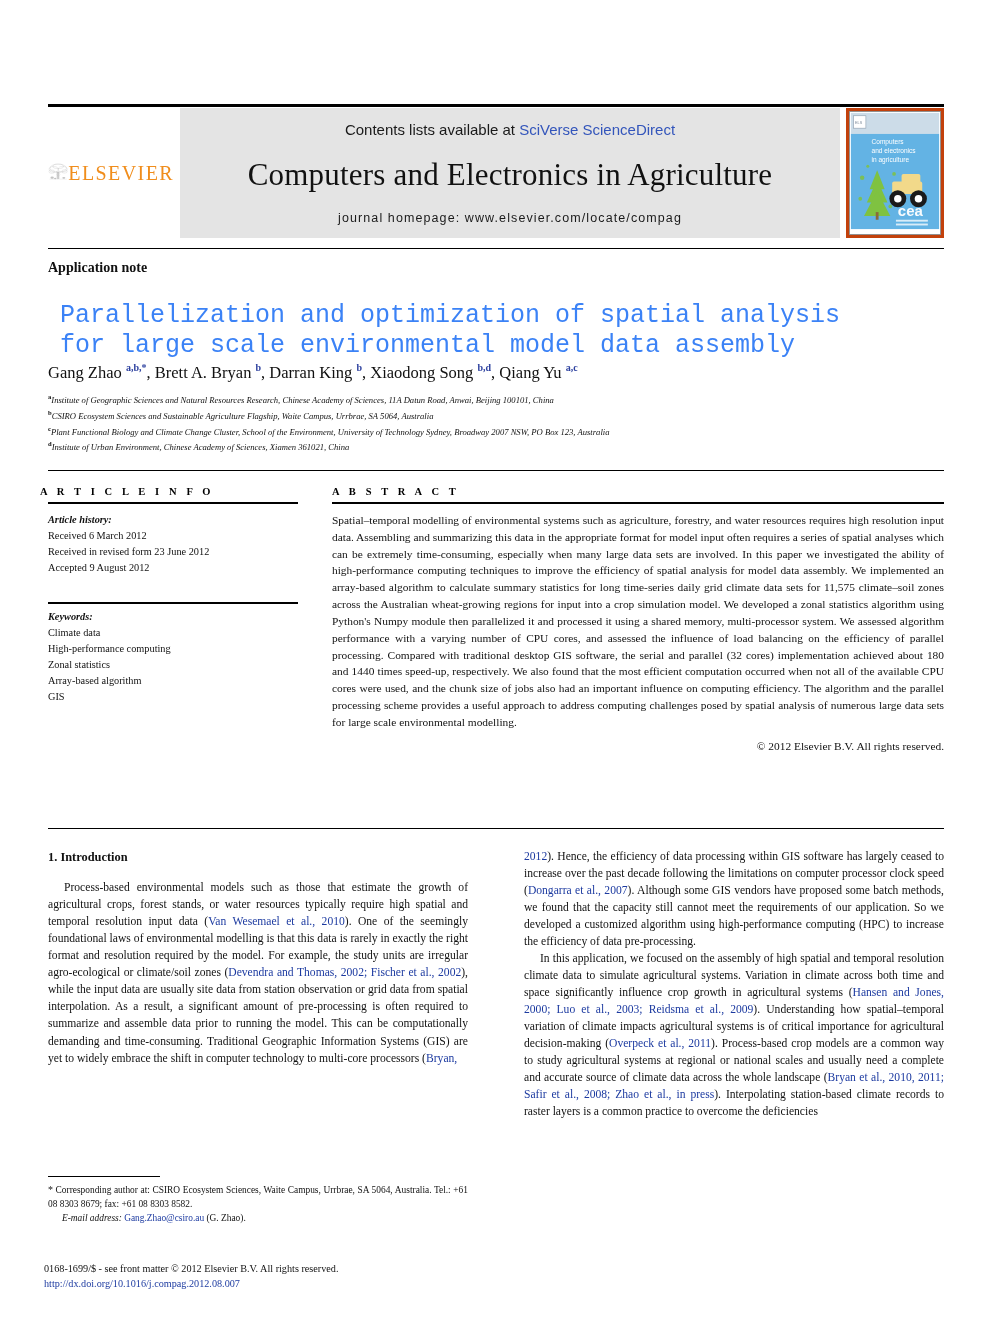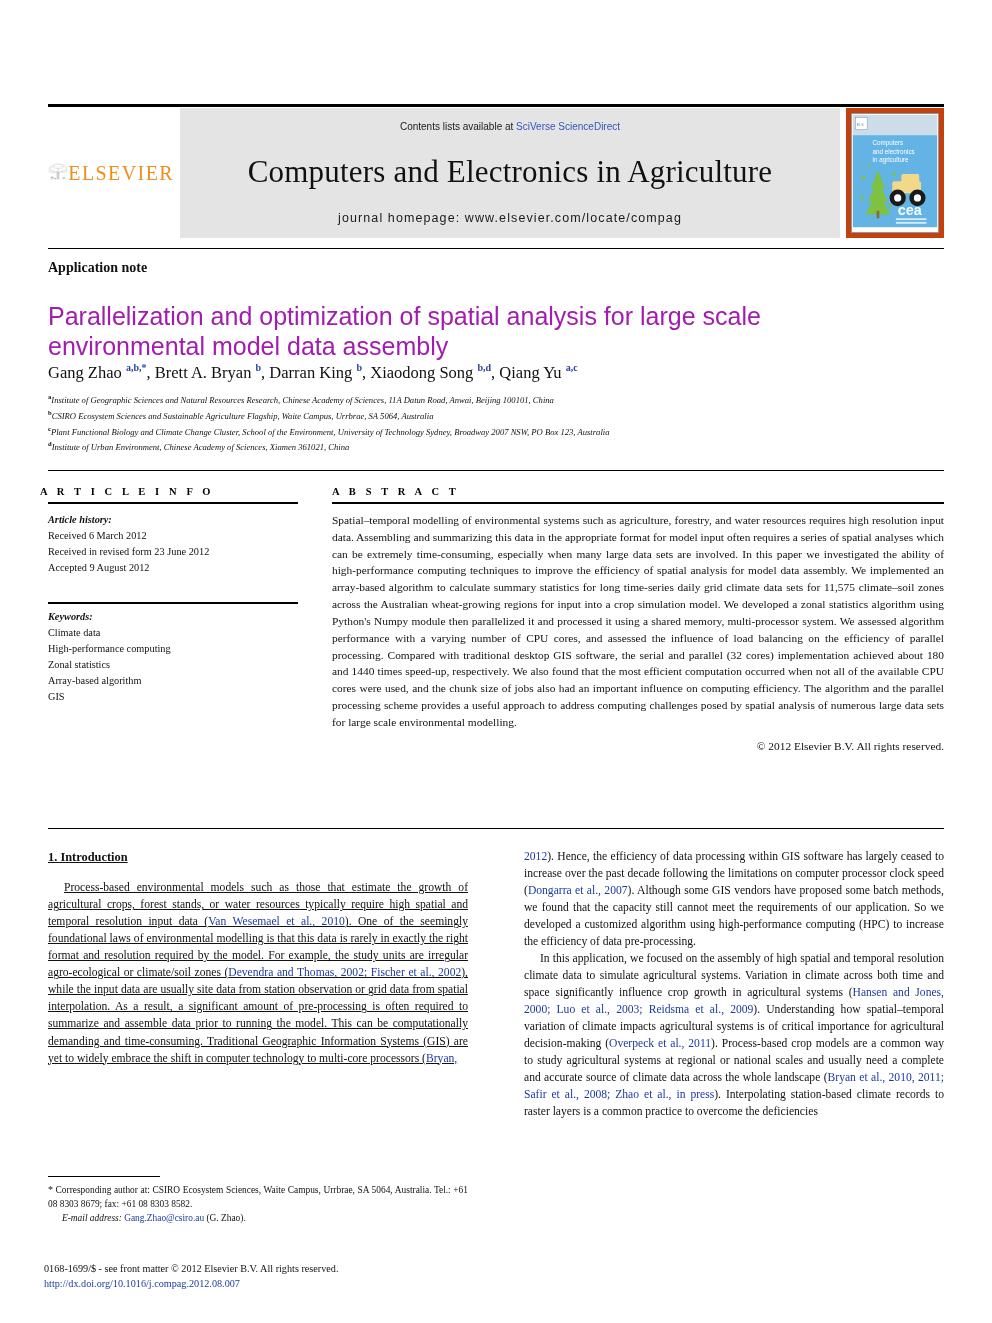--- a/index.html
+++ b/index.html
@@ -44,51 +44,51 @@
     line-height:1; margin-top:1px;
   }
   .mast-center{
     flex:1 1 auto; background:#e4e4e4; margin:0 6px 0 6px;
     position:relative; display:flex; flex-direction:column;
     align-items:center; justify-content:space-between; padding:13px 0 13px 0;
     box-sizing:border-box;
   }
   .contents-line{
     font-family:"Liberation Sans", sans-serif;
-    font-size:10px; color:#1a1a1a;
+    font-size:15px; color:#1a1a1a;
   }
   .contents-line .sd{ color:#3355bb; }
   .journal-title{
     font-family:"Liberation Serif", serif;
     font-size:31px; color:#111; letter-spacing:.2px; line-height:1;
   }
   .homepage{
     font-family:"Liberation Sans", sans-serif;
     font-size:12.5px; color:#1a1a1a; letter-spacing:1.1px;
   }
   .cover{
     width:98px; flex:0 0 98px; position:relative;
-    border:5px solid #c2410c; background:#fff; box-sizing:border-box;
+    border:3px solid #c2410c; background:#fff; box-sizing:border-box;
     overflow:hidden;
   }
   .cover svg{ display:block; width:100%; height:100%; }
 
   
   .sep-thin{ position:absolute;left:48px;width:896px;height:1px;background:#000; }
   .sep-thick{ position:absolute;left:48px;width:896px;height:2px;background:#000; }
 
   .app-note{
     position:absolute; left:48px; top:260px;
     font-family:"Liberation Serif", serif;
     font-size:14px; font-weight:bold; color:#111;
   }
   .title{
-    position:absolute; left:48px; top:284px; width:800px;
-    font-family:Liberation Sans, sans-serif;
-    font-size:25px; line-height:1.22; color:#a21caf; font-weight:normal;
+    position:absolute; left:60px; top:284px; width:800px;
+    font-family:Liberation Mono, monospace;
+    font-size:25px; line-height:1.22; color:#3b82f6; font-weight:normal;
   }
   .authors{
     position:absolute; left:48px; top:362px; width:880px;
     font-family:"Liberation Serif", serif;
     font-size:16.5px; color:#111;
   }
   .authors sup{ color:#2b3f9e; font-size:10px; font-weight:bold; }
   .affils{
     position:absolute; left:48px; top:392px; width:890px;
     font-family:"Liberation Serif", serif;
@@ -115,21 +115,21 @@
     line-height:1.475; text-align:justify;
   }
   .copyline{ text-align:right; margin-top:7px; }
 
   
   .col{
     position:absolute; top:848px; width:420px;
     font-family:"Liberation Serif", serif; font-size:11.6px; color:#111;
     line-height:1.47; text-align:justify;
   }
-  .col.left{ left:48px;text-decoration:underline; }
+  .col.left{ left:48px; }
   .col.right{ left:524px; }
   .h2{
     font-size:12.4px; font-weight:bold; margin:0 0 13px 0; text-align:left;
   }
   .col p{ margin:0; text-indent:16px; }
   .ref{ color:#1c3aa0; }
 
   
   .fnrule{ position:absolute; left:48px; top:1176px; width:112px; height:1px; background:#000; }
   .footnote{

